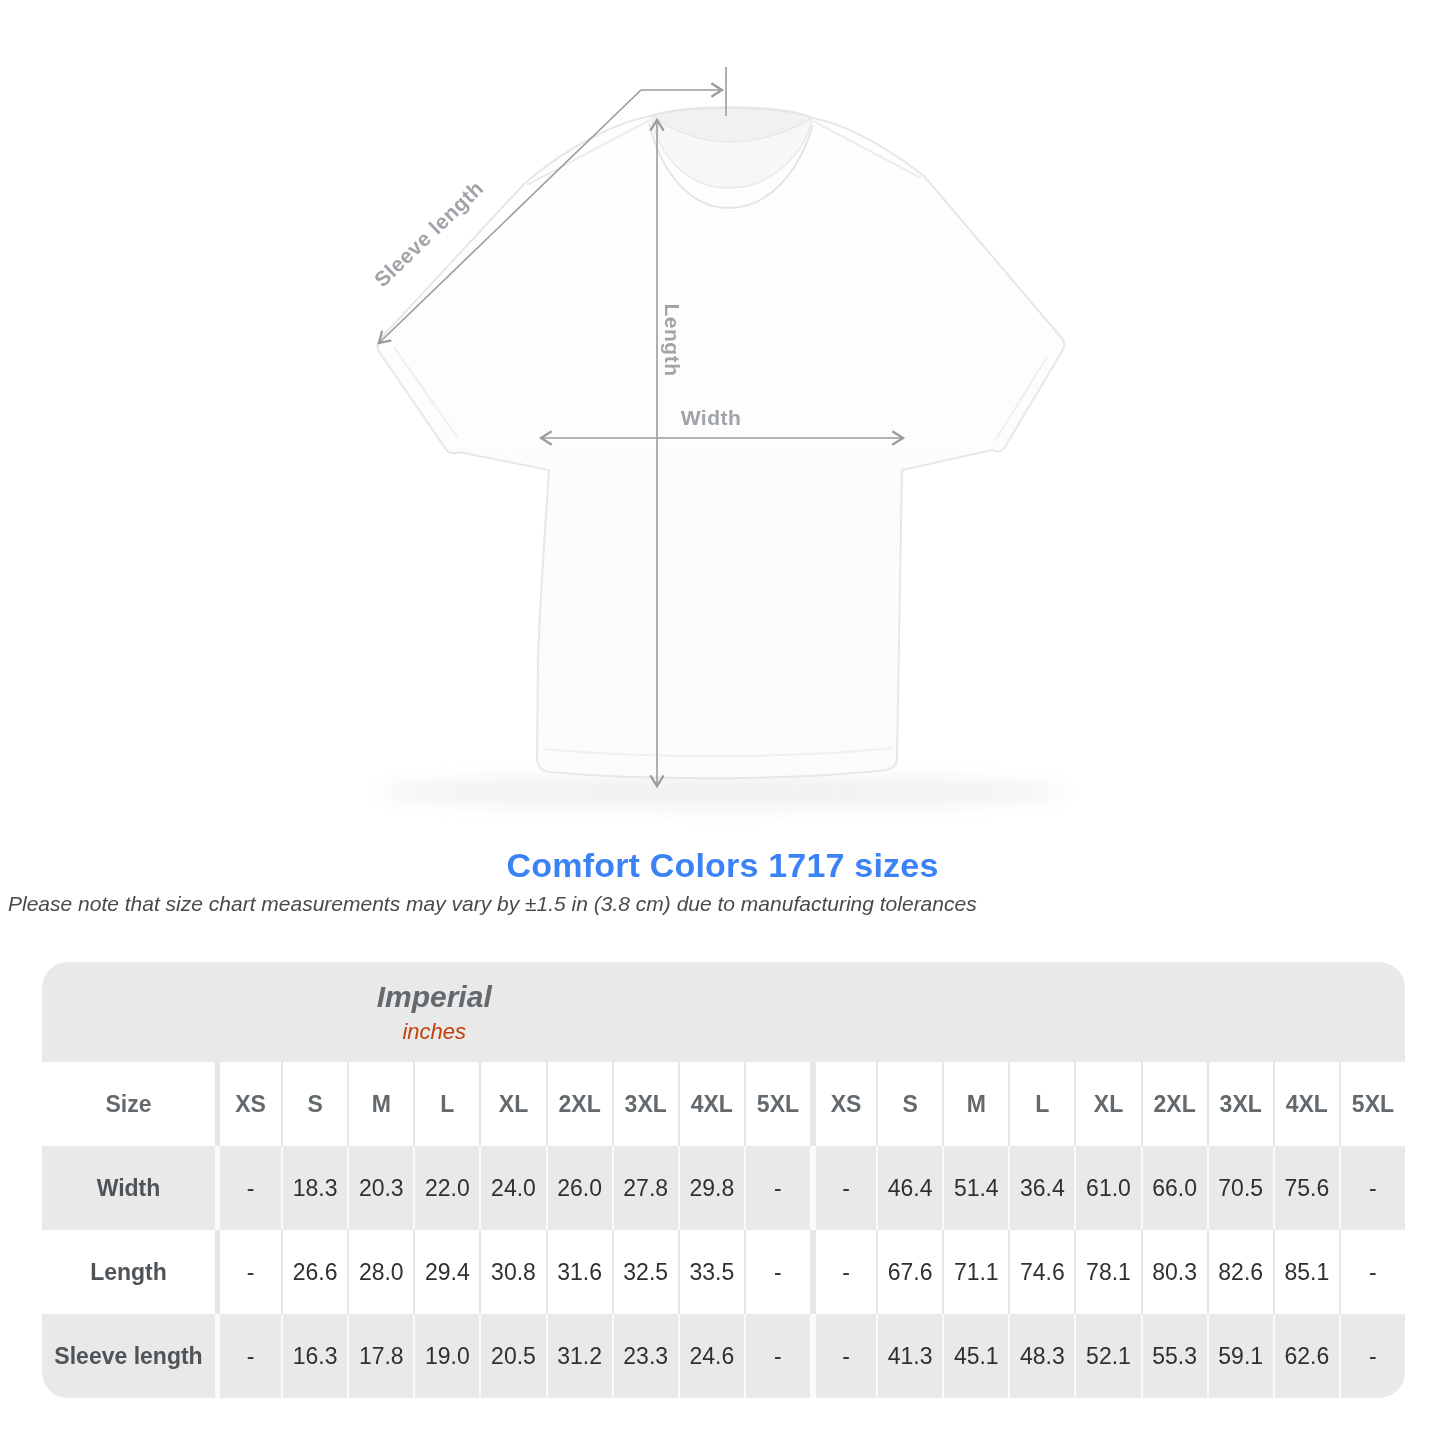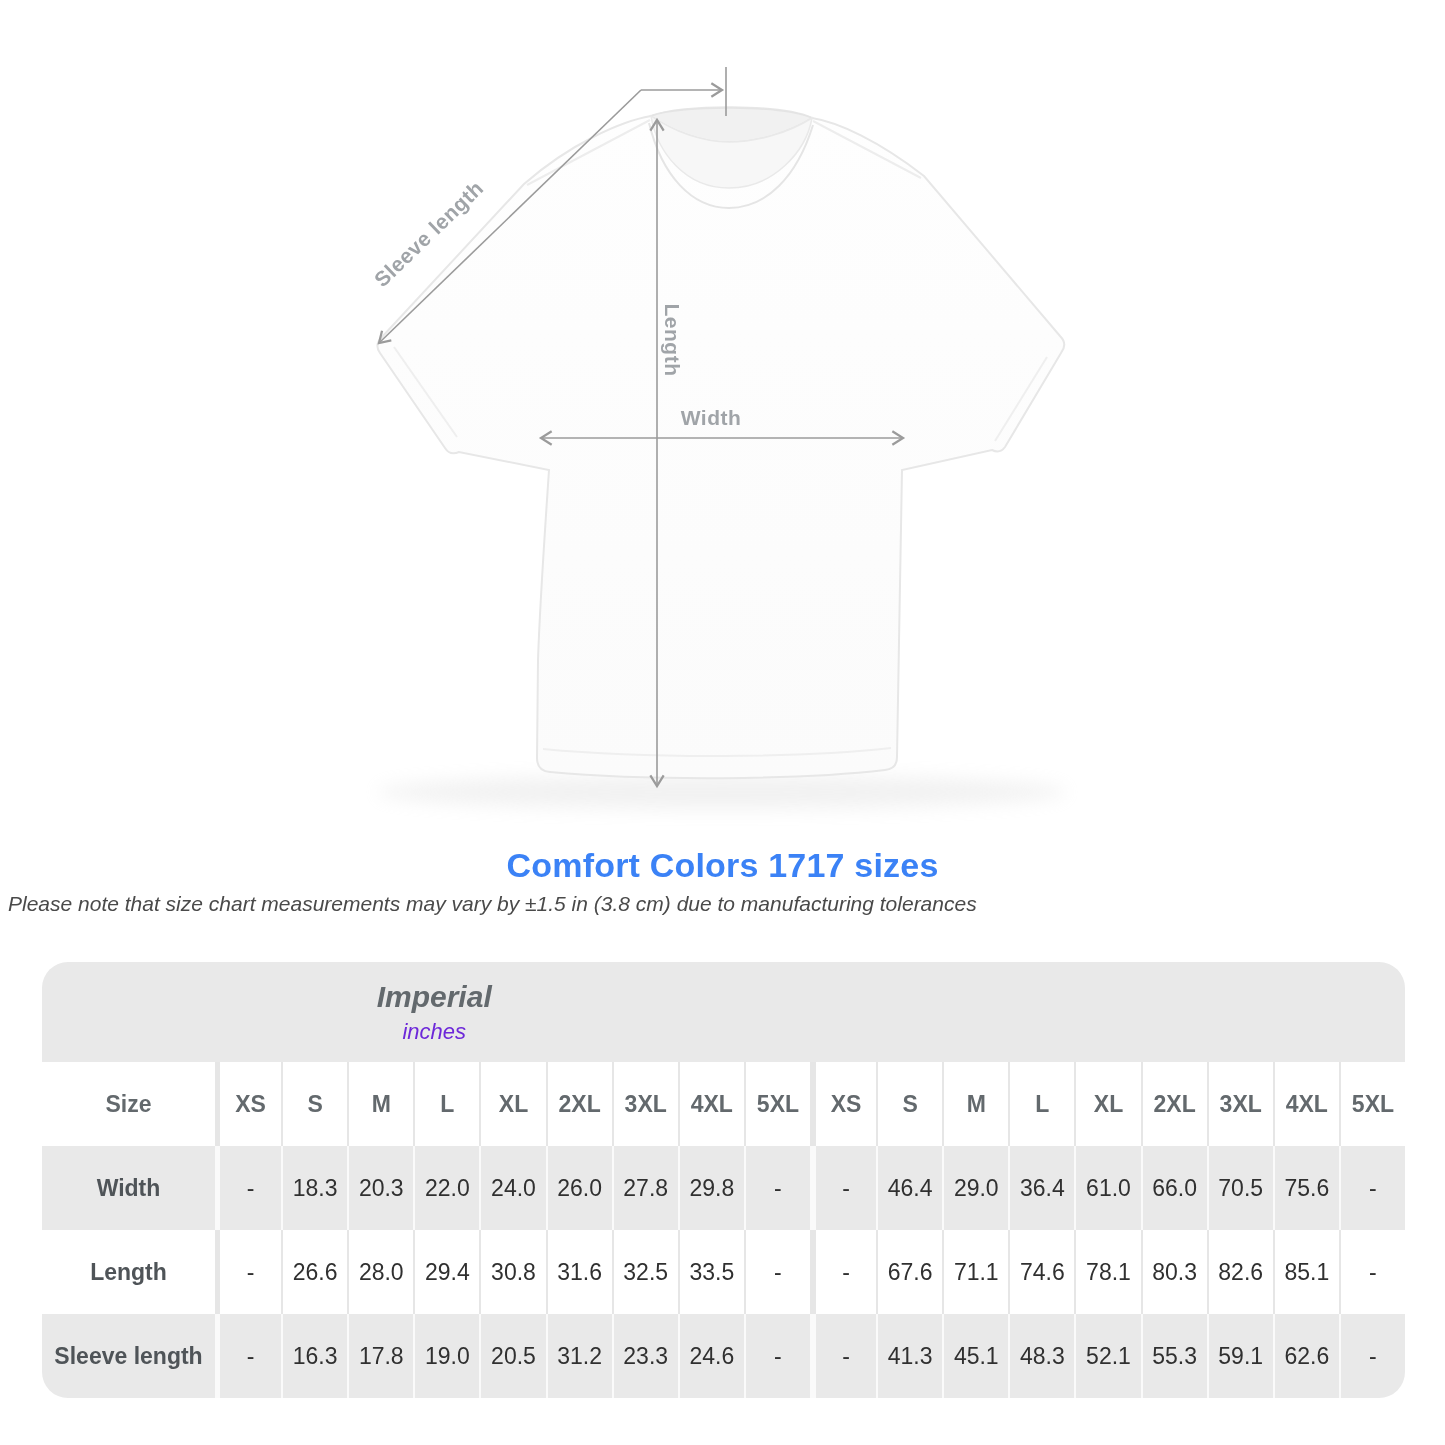--- a/index.html
+++ b/index.html
@@ -37,21 +37,21 @@
     border-radius:26px;overflow:hidden;background:#ffffff;
   }
   .units-band{position:relative;width:100%;height:100px;background:var(--c-row_band,#e9e9e9);}
   .unit-block{
     position:absolute;top:0;height:100%;display:flex;flex-direction:column;
     align-items:center;justify-content:center;gap:5px;
   }
   .unit-block.left{left:0;width:56.45%;padding-left:15px;}
   .unit-block.right{right:0;width:43.55%;}
   .unit-title{font-size:30px;font-weight:bold;font-style:italic;color:var(--c-heading,#676d71);}
-  .unit-sub{font-size:22px;font-style:italic;color:#6d28d9;}
+  .unit-sub{font-size:22px;font-style:italic;color:#c2410c;}
   .grid{width:100%;}
   .trow{
     display:grid;grid-template-columns:173px repeat(18,1fr);
     height:84px;width:100%;
   }
   .cell{
     display:flex;align-items:center;justify-content:center;
     font-size:23px;border-left:2px solid transparent;
   }
   .trow .cell:first-child{border-left:none;text-align:right;}
@@ -170,21 +170,21 @@
         <div class="cell val">18.3</div>
         <div class="cell val">20.3</div>
         <div class="cell val">22.0</div>
         <div class="cell val">24.0</div>
         <div class="cell val">26.0</div>
         <div class="cell val">27.8</div>
         <div class="cell val">29.8</div>
         <div class="cell val">-</div>
         <div class="cell val gap-unit">-</div>
         <div class="cell val">46.4</div>
-        <div class="cell val">29.0</div>
+        <div class="cell val">51.4</div>
         <div class="cell val">36.4</div>
         <div class="cell val">61.0</div>
         <div class="cell val">66.0</div>
         <div class="cell val">70.5</div>
         <div class="cell val">75.6</div>
         <div class="cell val">-</div>
       </div>
       <div class="trow row-light">
         <div class="cell rlabel">Length</div>
         <div class="cell val gap-label">-</div>

